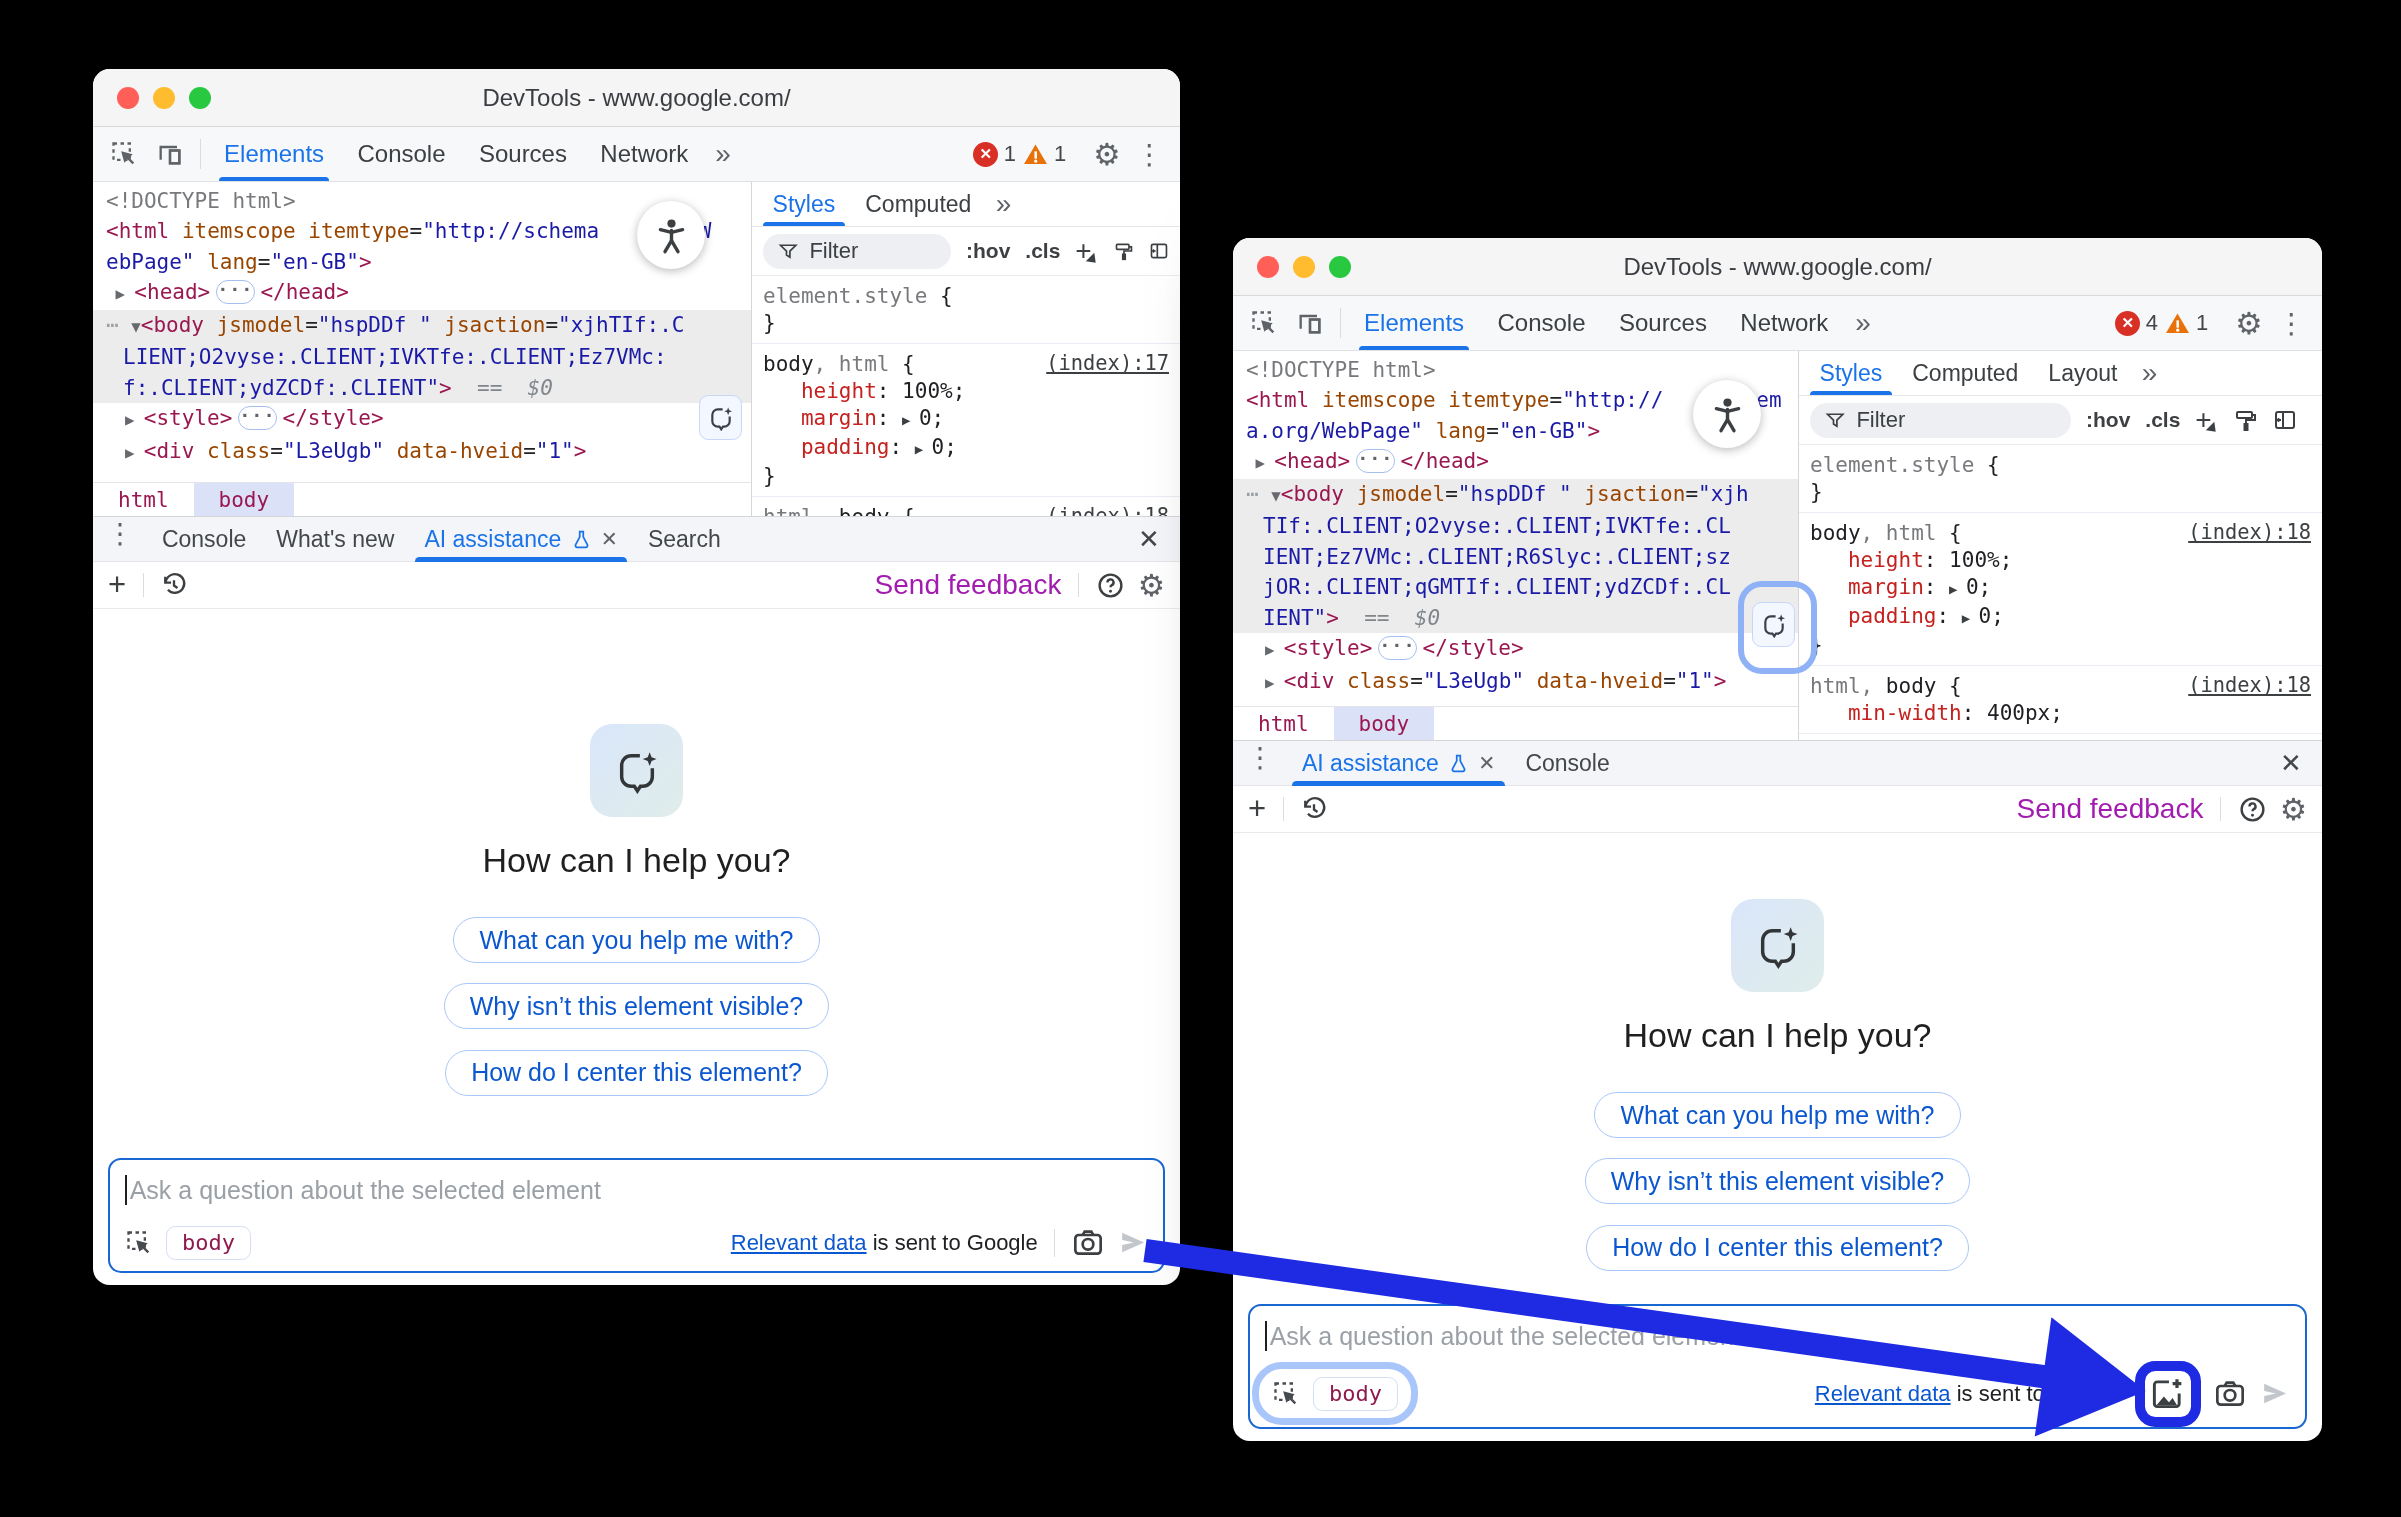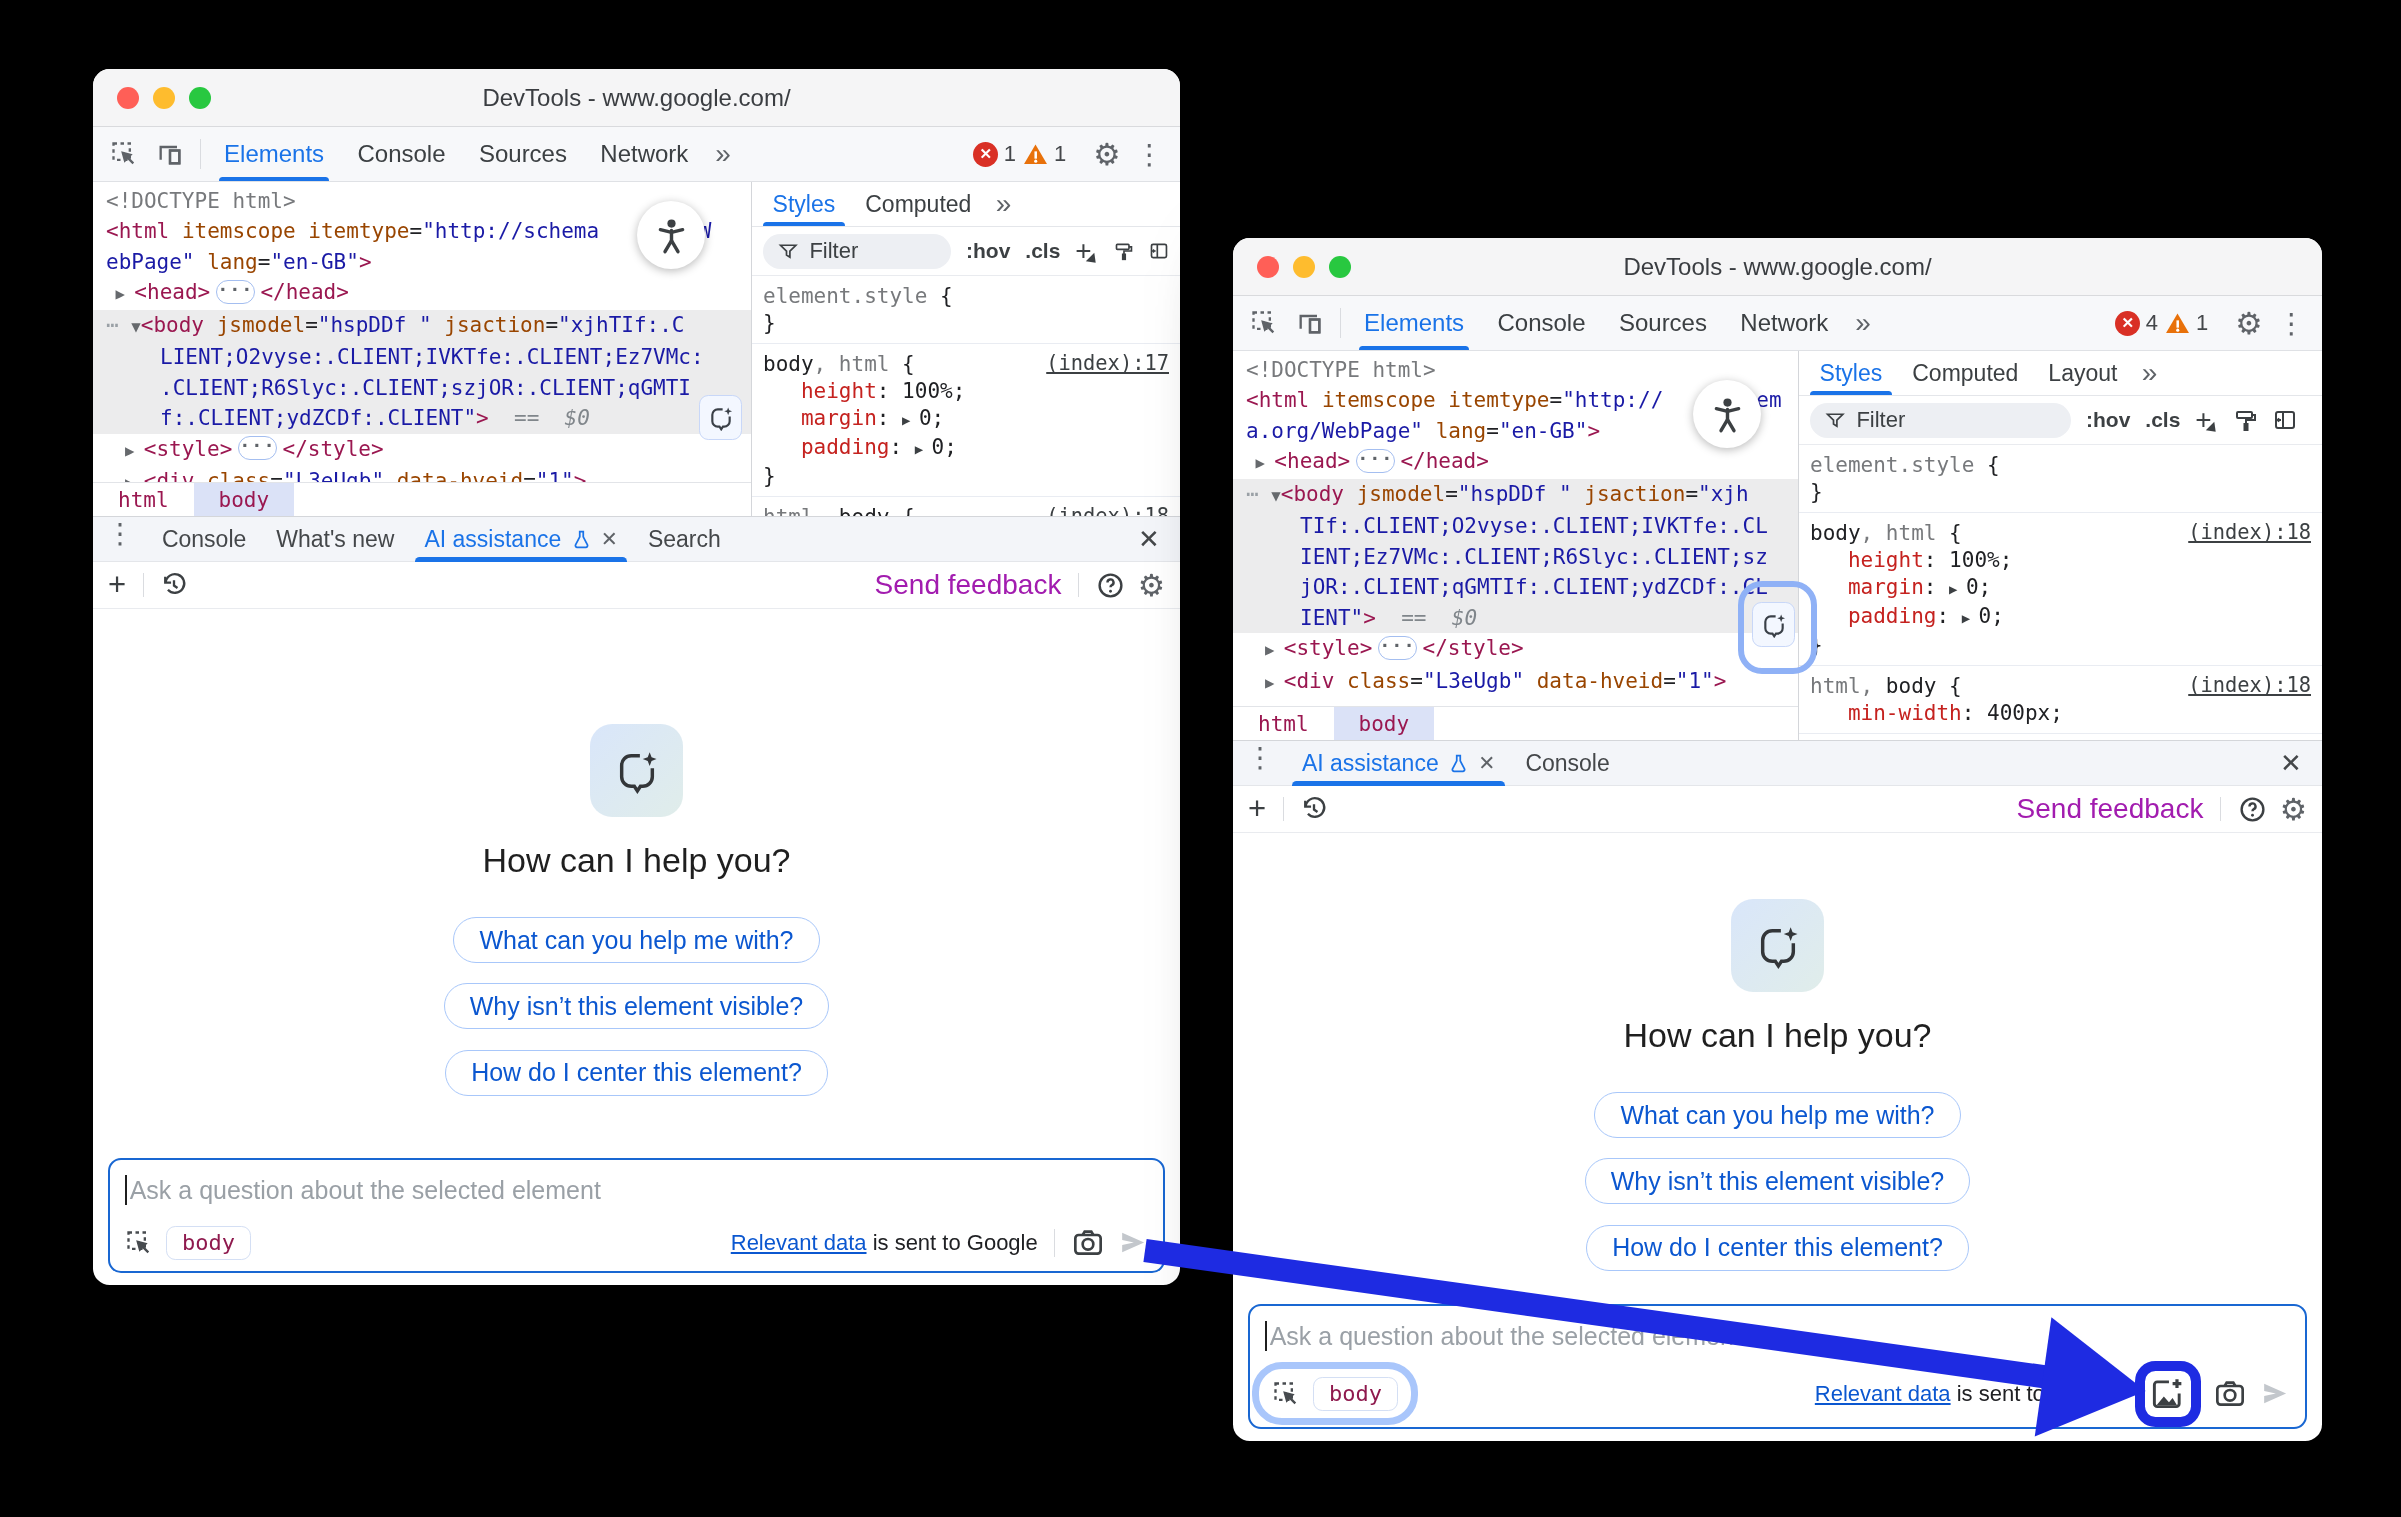--- a/index.html
+++ b/index.html
@@ -29,21 +29,21 @@
   .errdot{width:25px;height:25px;border-radius:50%;background:#d93025;color:#fff;display:flex;
           align-items:center;justify-content:center;font-size:15px;font-weight:700}
   .gear{font-size:30.5px;color:#5f6368;line-height:1}
   .kebab{font-size:28px;color:#5f6368;padding:0 7.4px}
   
   .main{display:flex;align-items:stretch}
   .dom-col{flex:1;min-width:0;display:flex;flex-direction:column;overflow:hidden}
   .dom-pane{flex:1;overflow:hidden;padding-top:3.7px;position:relative;
             font-family:"DejaVu Sans Mono",monospace;font-size:21px}
   .dom-pane .code-line{line-height:30.5px;white-space:pre;padding-left:13px}
-  .dom-pane .code-line.wrap{padding-left:67px}
+  .dom-pane .code-line.wrap{padding-left:30px}
   .code-line.sel{background:#ececed}
   .tk-tag{color:#9a1750}.tk-attr{color:#994500}.tk-val{color:#1a1aa6}
   .tk-gray{color:#77797c}.tk-plain{color:#202124}
   .tk-meta{color:#80868b;font-style:italic}
   .tk-arrow{color:#66696d;font-size:15.7px}
   .tk-gut{color:#9aa0a6}
   .tk-tri{color:#3c4043;font-size:14px}
   .tk-prop{color:#c5221f}.tk-pval{color:#202124}.tk-dark{color:#202124}
   .tk-sp94{display:inline-block;width:87px}
   .tk-sp100{display:inline-block;width:93px}
@@ -170,21 +170,20 @@
 
   <div class="main" style="height:334px">
     <div class="dom-col">
       <div class="dom-pane">
           <div class="code-line"><span class="tk-gray">&lt;!DOCTYPE html&gt;</span></div>
           <div class="code-line"><span class="tk-tag">&lt;html</span><span class="tk-plain"> </span><span class="tk-attr">itemscope</span><span class="tk-plain"> </span><span class="tk-attr">itemtype</span><span class="tk-plain">=</span><span class="tk-val">"http://schema</span><span class="tk-sp94"></span><span class="tk-val">/W</span></div>
           <div class="code-line"><span class="tk-val">ebPage"</span><span class="tk-plain"> </span><span class="tk-attr">lang</span><span class="tk-plain">=</span><span class="tk-val">"en-GB"</span><span class="tk-tag">&gt;</span></div>
           <div class="code-line"><span class="tk-arrow"> ▶ </span><span class="tk-tag">&lt;head&gt;</span><span class="tk-dots">···</span><span class="tk-tag">&lt;/head&gt;</span></div>
           <div class="code-line sel"><span class="tk-gut">⋯ </span><span class="tk-arrow">▼</span><span class="tk-tag">&lt;body</span><span class="tk-plain"> </span><span class="tk-attr">jsmodel</span><span class="tk-plain">=</span><span class="tk-val">"hspDDf "</span><span class="tk-plain"> </span><span class="tk-attr">jsaction</span><span class="tk-plain">=</span><span class="tk-val">"xjhTIf:.C</span></div>
           <div class="code-line wrap sel"><span class="tk-val">LIENT;O2vyse:.CLIENT;IVKTfe:.CLIENT;Ez7VMc:</span></div>
-          <div class="code-line wrap sel"><span class="tk-val">.CLIENT;R6Slyc:.CLIENT;szjOR:.CLIENT;qGMTI</span></div>
           <div class="code-line wrap sel"><span class="tk-val">f:.CLIENT;ydZCDf:.CLIENT"</span><span class="tk-tag">&gt;</span><span class="tk-meta">  ==  $0</span></div>
           <div class="code-line"><span class="tk-arrow">  ▶ </span><span class="tk-tag">&lt;style&gt;</span><span class="tk-dots">···</span><span class="tk-tag">&lt;/style&gt;</span></div>
           <div class="code-line"><span class="tk-arrow">  ▶ </span><span class="tk-tag">&lt;div</span><span class="tk-plain"> </span><span class="tk-attr">class</span><span class="tk-plain">=</span><span class="tk-val">"L3eUgb"</span><span class="tk-plain"> </span><span class="tk-attr">data-hveid</span><span class="tk-plain">=</span><span class="tk-val">"1"</span><span class="tk-tag">&gt;</span></div>
         </div>
       <div class="crumbs">
         <span class="crumb">html</span>
         <span class="crumb sel">body</span>
       </div>
     </div>
     <div class="styles-pane" style="width:428px">

